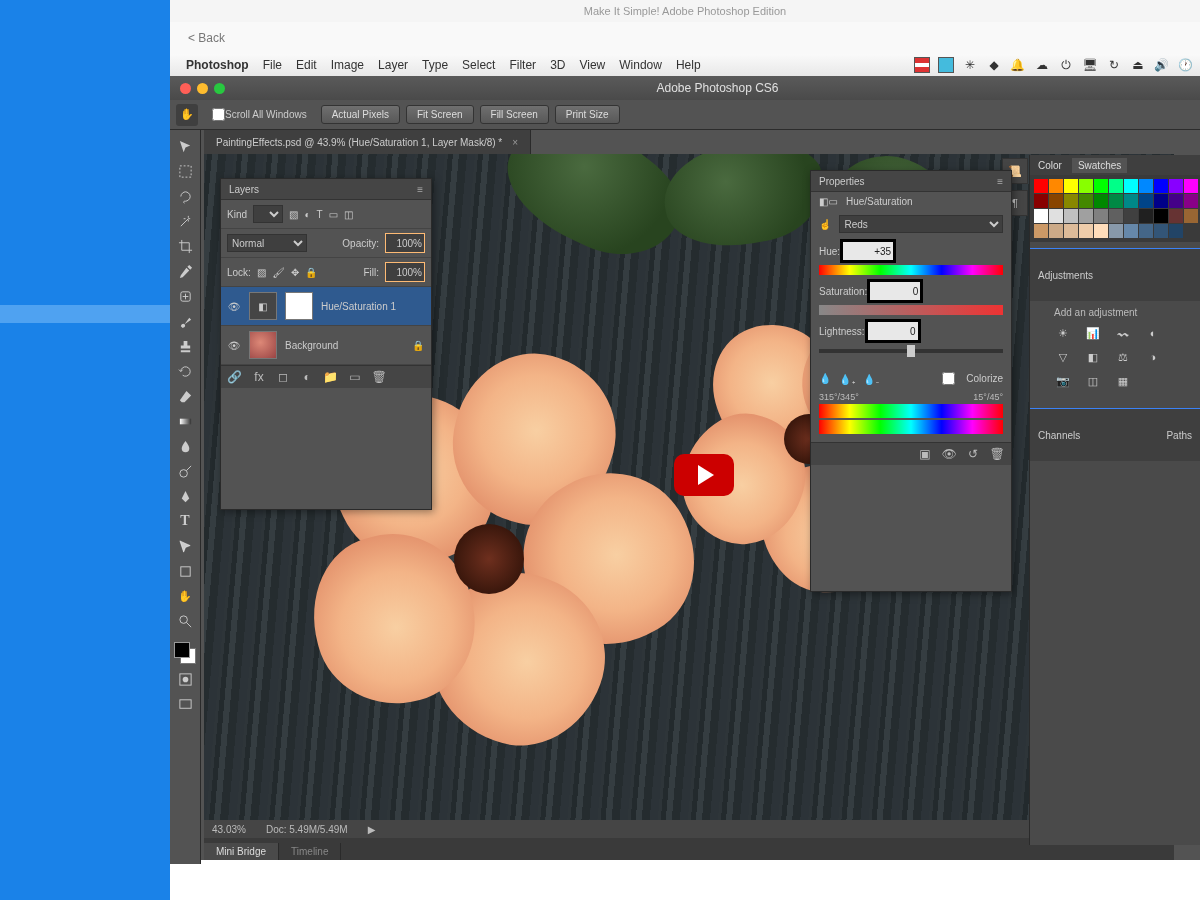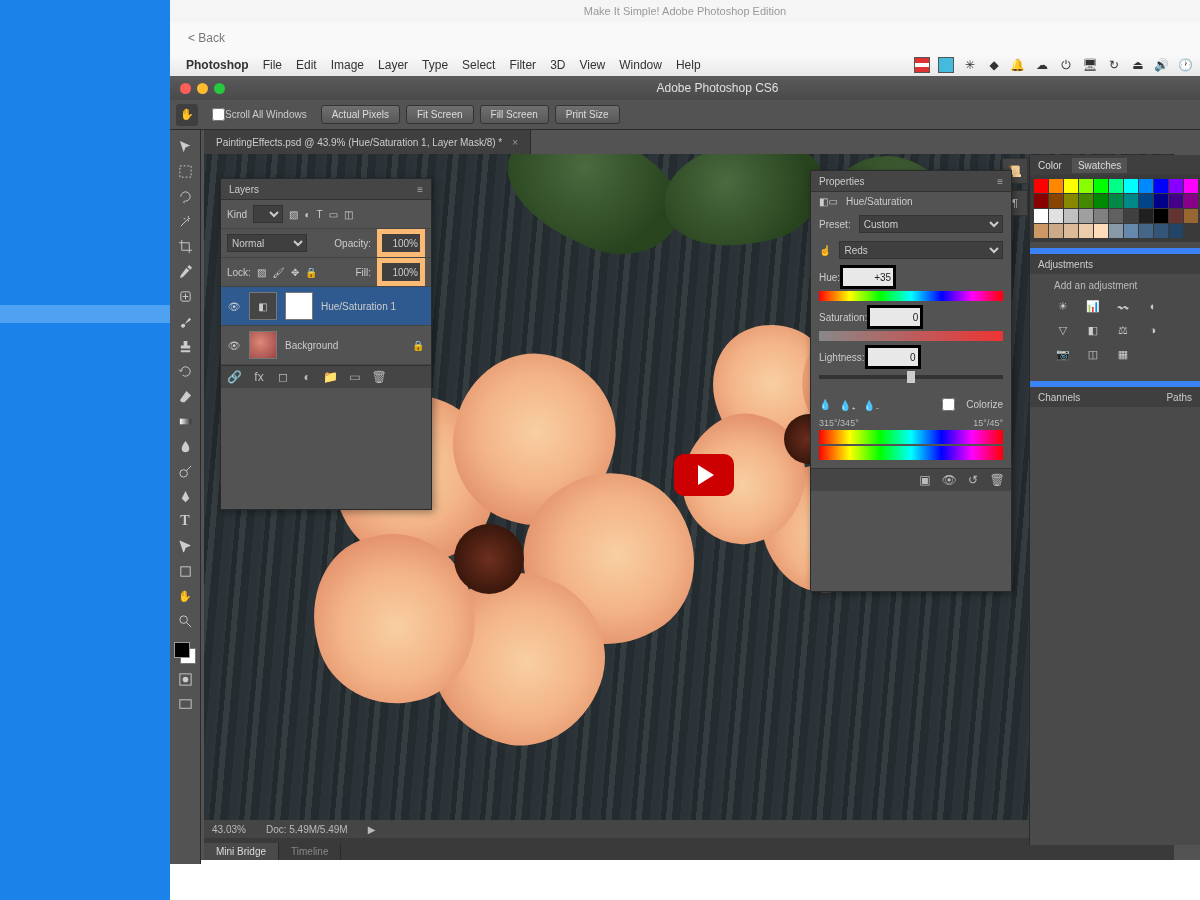--- a/index.html
+++ b/index.html
@@ -58,21 +58,21 @@
   .bottom-panel{position:absolute;left:34px;bottom:0;height:22px;width:970px;background:#3a3a3a;display:flex;align-items:flex-end}
   .bp-tab{padding:3px 12px;background:#4a4a4a;font-size:10px;color:#ddd;border-right:1px solid #2a2a2a;cursor:pointer}
   .bp-tab.dim{background:#3a3a3a;color:#888}
   
   .panel{position:absolute;background:#535353;border:1px solid #2a2a2a;box-shadow:2px 2px 8px rgba(0,0,0,.4);font-size:10px;color:#ccc}
   .panel-head{height:20px;background:#454545;display:flex;align-items:center;padding:0 8px;border-bottom:1px solid #333}
   .panel-menu{margin-left:auto;color:#aaa;cursor:pointer}
   
   .layers-row{display:flex;align-items:center;gap:6px;padding:3px 6px;height:22px;border-bottom:1px solid #444}
   .layers-sel{height:18px;background:#3f3f3f;border:1px solid #333;color:#ccc;font-size:10px}
-  .layers-input{width:34px;height:16px;background:#3f3f3f;border:5px solid #fdba74;color:#ccc;font-size:10px;text-align:right}
+  .layers-input{width:34px;height:16px;background:#3f3f3f;border:1px solid #fdba74;color:#ccc;font-size:10px;text-align:right}
   .layer-item{display:flex;align-items:center;gap:8px;height:38px;padding:0 6px;border-bottom:1px solid #444}
   .layer-item.active{background:#2f5a8f}
   .eye{width:14px;text-align:center;color:#ccc;cursor:pointer}
   .thumb{width:26px;height:26px;border:1px solid #777;background:#fff}
   .thumb.bgimg{background:radial-gradient(circle at 40% 40%,#d87,#944)}
   .thumb.adj{background:#454545;display:flex;align-items:center;justify-content:center}
   .panel-foot{height:22px;background:#454545;display:flex;align-items:center;gap:8px;padding:0 6px;border-top:1px solid #333}
   .foot-ico{width:16px;height:16px;color:#bbb;cursor:pointer;display:flex;align-items:center;justify-content:center;font-size:12px}
   
   .prop-row{display:flex;align-items:center;gap:8px;padding:4px 8px}
@@ -86,21 +86,21 @@
   .huebar{height:10px;background:linear-gradient(to right,red,yellow,lime,cyan,blue,magenta,red)}
   .satbar{height:10px;background:linear-gradient(to right,#888,#e33)}
   .colorize{display:flex;align-items:center;gap:8px;padding:4px 8px}
   .range-row{display:flex;justify-content:space-between;padding:0 8px;font-size:9px;color:#bbb}
   .double-huebar{height:14px;margin:2px 8px 8px;background:linear-gradient(to right,red,yellow,lime,cyan,blue,magenta,red)}
   
   .dock{position:absolute;right:0;top:25px;width:170px;height:690px;background:#4a4a4a;border-left:1px solid #2a2a2a}
   .dock-tabs{height:20px;display:flex;align-items:center;background:#3f3f3f;font-size:10px;color:#ddd;gap:10px;padding:0 8px}
   .swatch-grid{display:grid;grid-template-columns:repeat(11,14px);gap:1px;padding:4px;background:#3a3a3a}
   .sw{width:14px;height:14px}
-  .adj-head{height:20px;background:#3f3f3f;display:flex;align-items:center;padding:0 8px;font-size:10px;margin-top:6px;border-top:6px solid #3b82f6}
+  .adj-head{height:20px;background:#3f3f3f;display:flex;align-items:center;padding:16px 8px;font-size:10px;margin-top:6px;border-top:1px solid #3b82f6}
   .adj-body{padding:6px 24px;color:#bbb}
   .adj-row{display:flex;gap:12px;margin:6px 0}
   .adj-ico{width:18px;height:18px;color:#ccc;cursor:pointer;display:flex;align-items:center;justify-content:center}
   .icon-col{position:absolute;right:172px;top:28px;width:26px;display:flex;flex-direction:column;gap:6px}
   .dock-icon{width:24px;height:24px;background:#454545;border:1px solid #333;display:flex;align-items:center;justify-content:center;color:#ccc;cursor:pointer}
   .lil{font-size:10px}
 </style>
 </head>
 <body>
 
@@ -475,24 +475,20 @@
   <div class="panel" style="left:640px;top:40px;width:200px;height:420px">
     <div class="panel-head">
       <span>Properties</span>
         <span class="panel-menu">≡</span>
     </div>
     <div class="prop-row">
       <span>◧▭</span>
       <span>Hue/Saturation</span>
     </div>
     <div class="prop-row">
-      <span class="lil">Preset:</span>
-      <select class="prop-sel"><option>Custom</option></select>
-    </div>
-    <div class="prop-row">
       <span>☝</span>
       <select class="prop-sel"><option>Reds</option></select>
     </div>
     <div class="slider-wrap">
       <div class="slider-label">
           <span>Hue:</span>
           <input class="slider-num" value="+35" style="">
         </div>
       <div class="huebar" style="position:relative">
           <div class="thumb-s" style="left:60%"></div>

